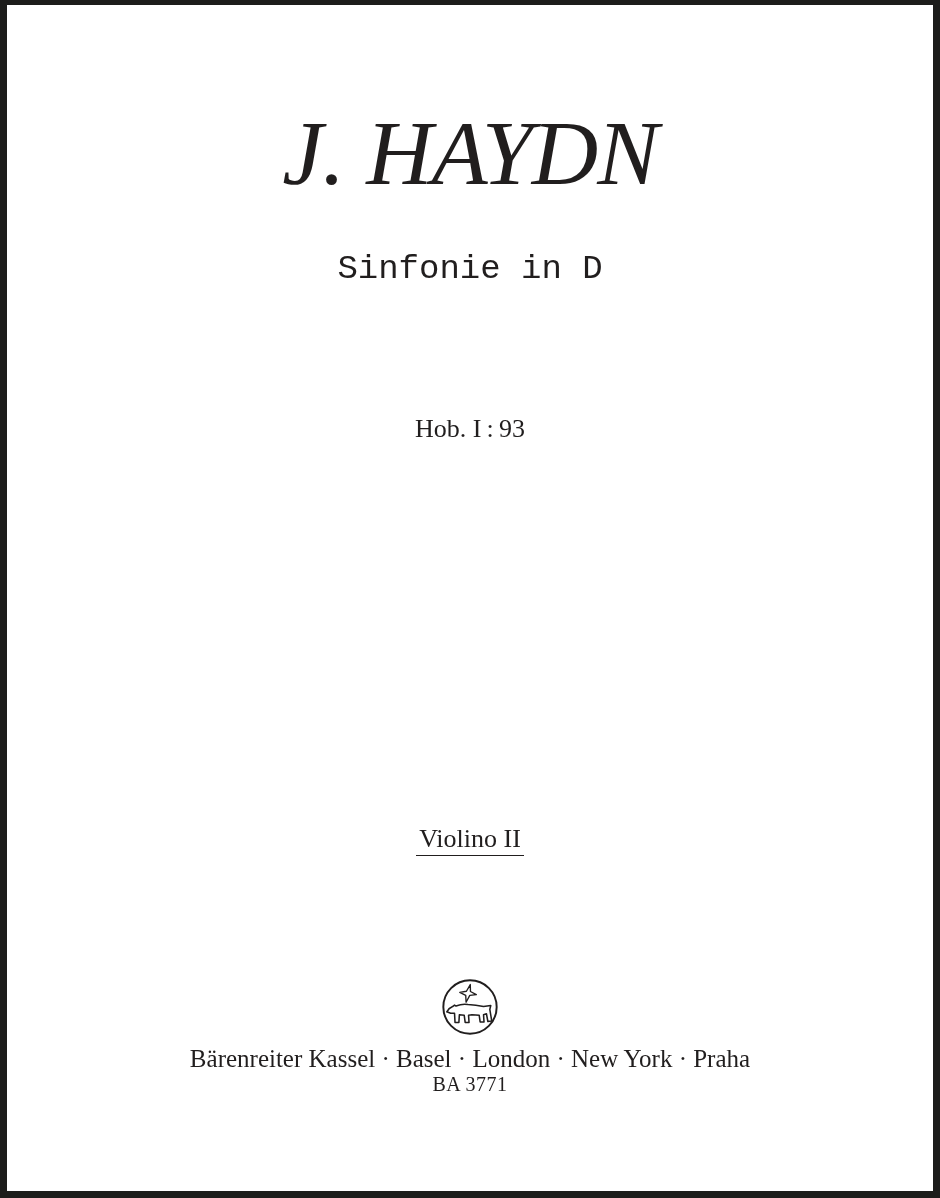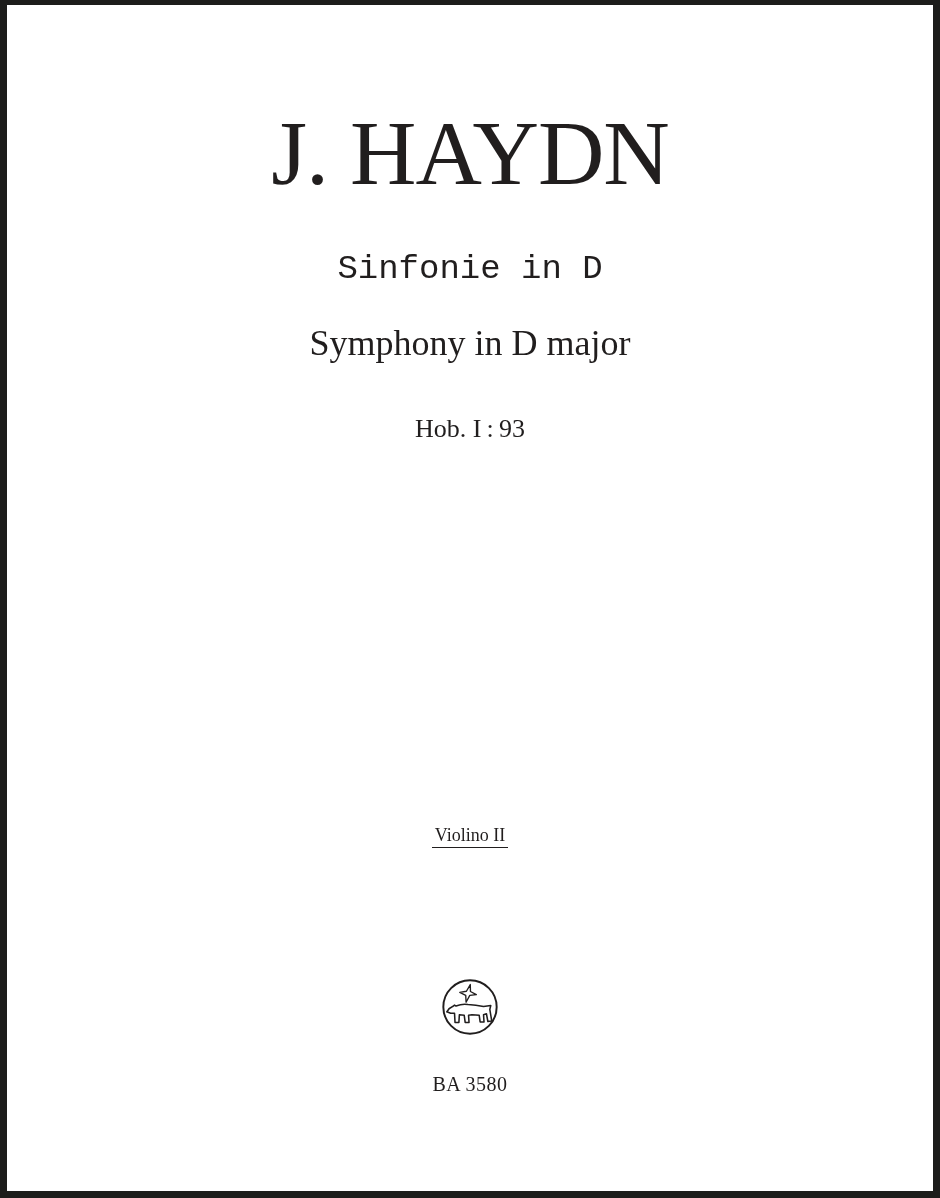--- a/index.html
+++ b/index.html
@@ -25,20 +25,21 @@
     left: 0;
     right: 0;
     text-align: center;
     line-height: 1;
     white-space: nowrap;
   }
   .composer {
     top: 102px;
     font-size: 92px;
     letter-spacing: -1px;
+    font-style: italic;
   }
   .title-de {
     top: 247px;
     font-size: 34px;
     font-family: Liberation Mono, monospace;
   }
   .title-en {
     top: 320px;
     font-size: 36px;
   }
@@ -49,21 +50,21 @@
   }
   .urtext {
     top: 706px;
     font-size: 24px;
   }
   .urtext div {
     line-height: 26px;
   }
   .part {
     top: 821px;
-    font-size: 18px;
+    font-size: 26px;
   }
   .part span {
     display: inline-block;
     padding: 0 3px 3px 3px;
     border-bottom: 1.5px solid #211e1e;
   }
   .logo {
     top: 973px;
     height: 58px;
   }
@@ -82,21 +83,20 @@
 </style>
 </head>
 <body>
 
 <div class="page">
 
   <div class="abs composer">J. HAYDN</div>
 
   <div class="abs title-de">Sinfonie in D</div>
 
-  <div class="abs title-en">Symphony in D major</div>
 
   <div class="abs catalog">Hob. I : 93</div>
 
 
   <div class="abs part">
     <span>Violino II</span>
   </div>
 
   <div class="abs logo">
     <svg width="58" height="58" viewBox="0 0 60 60" fill="none" stroke="#211e1e">
@@ -110,16 +110,17 @@
                L 51.5,28.5 L 50.5,32.5
                L 52.5,44.5 L 48.5,45 L 47,37
                L 44,38 L 44.5,45.5 L 40.5,45.5 L 39.5,38.5
                L 32,38
                L 28.5,38.5 L 29,46 L 25,46 L 24,38.5
                L 19,38 L 18.5,46 L 14.5,46 L 14,36.5
                L 10,36.5 L 6,35 Z"></path>
     </svg>
   </div>
 
+  <div class="abs publisher">Bärenreiter Kassel · Basel · London · New York · Praha</div>
 
-  <div class="abs edition-number">BA 3580</div>
+  <div class="abs edition-number">BA 3771</div>
 
 </div>
 
 </body></html>

